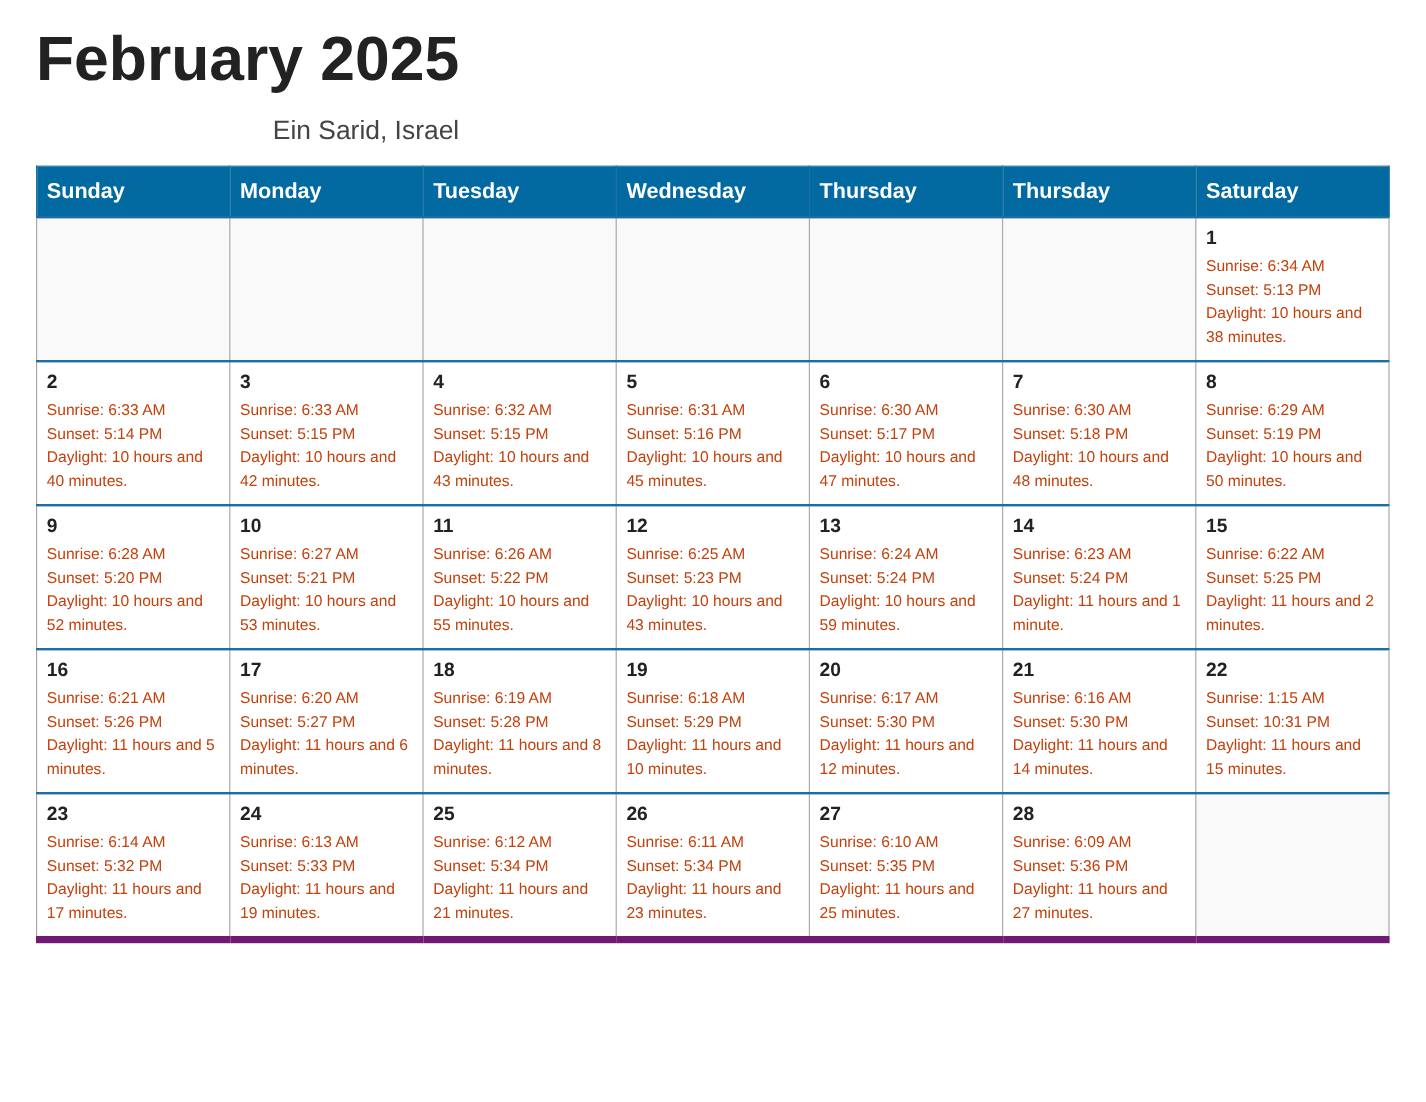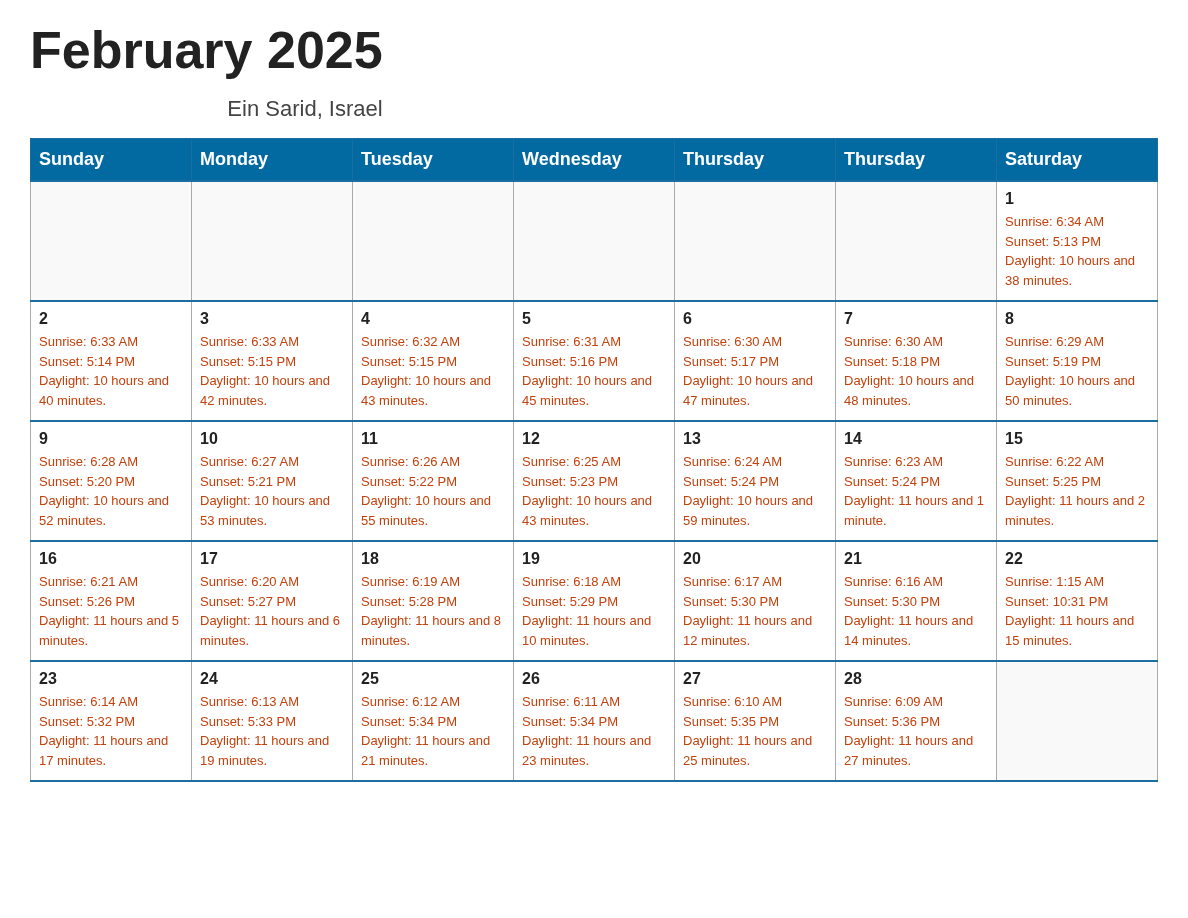--- a/index.html
+++ b/index.html
@@ -92,21 +92,21 @@
     }
     .day-info {
       font-size: 13px;
       color: #c2410c;
       line-height: 1.5;
     }
     .empty-cell {
       background: #f9f9f9;
     }
     tr { border-bottom: 2px solid #1a6fa0; }
-    .calendar tr:last-child td { border-bottom: 1px solid #701a75; }
+    .calendar tr:last-child td { border-bottom: 6px solid #701a75; }
   </style>
 </head>
 <body>
 
 <div class="header">
   <div class="title-block">
     <div class="calendar-title">February 2025</div>
     <div class="calendar-subtitle">Ein Sarid, Israel</div>
   </div>
 </div>

